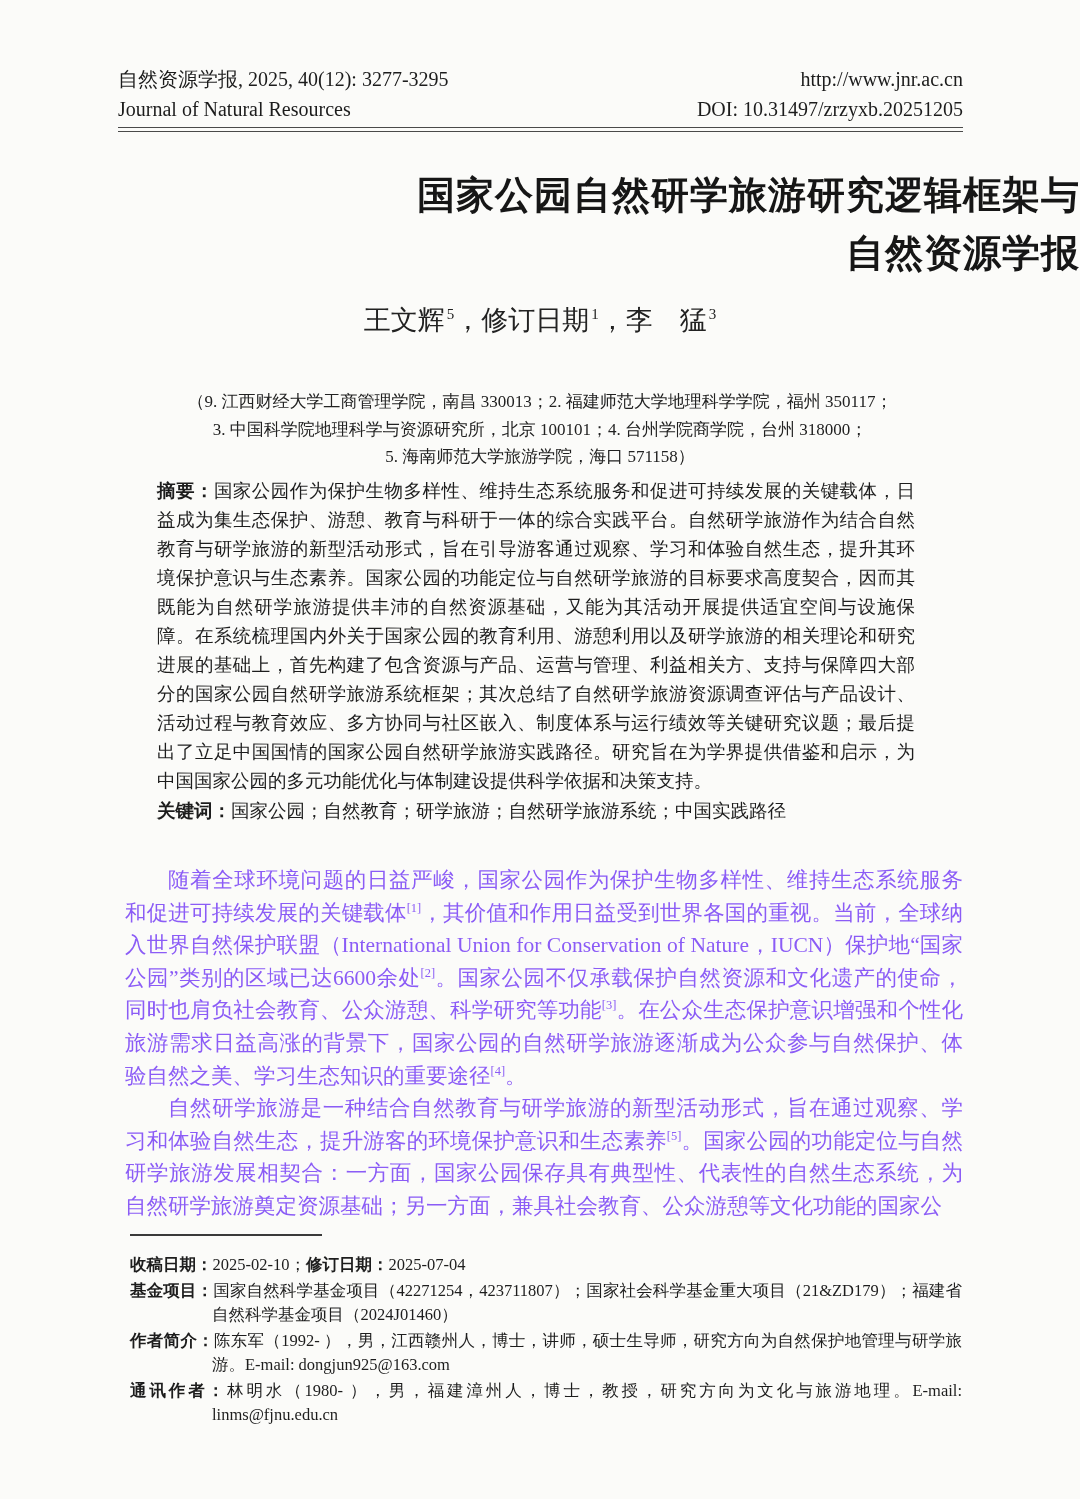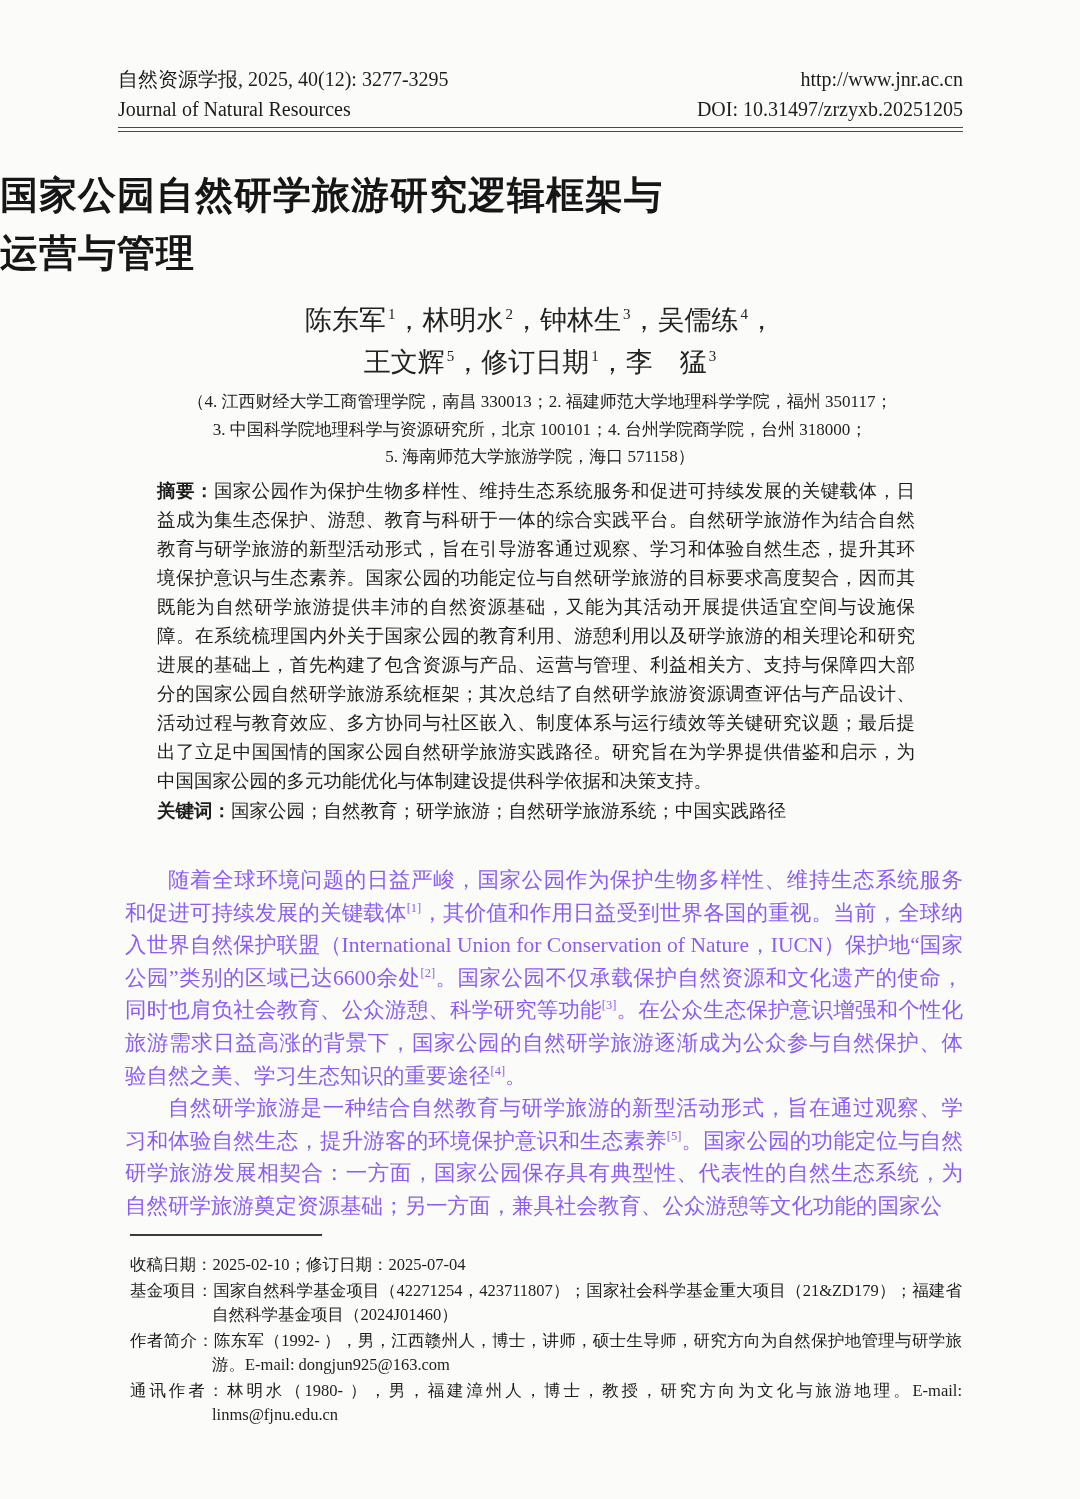--- a/index.html
+++ b/index.html
@@ -13,21 +13,21 @@
     font-family:"Liberation Serif","DejaVu Serif",serif;
     overflow:hidden;
   }
   
   .header{position:absolute;left:118px;right:117px;top:64px;font-size:20px;line-height:30px;}
   .header-row{display:flex;justify-content:space-between;}
   
   .rule-double{position:absolute;left:118px;right:117px;top:127px;height:3px;
     border-top:1.5px solid #4a4a4a;border-bottom:1.5px solid #4a4a4a;}
   
-  .title{position:absolute;left:0;width:1080px;top:166px;text-align:left;
+  .title{position:absolute;left:0;width:1080px;top:166px;text-align:right;
     font-family:"Liberation Sans","DejaVu Sans",sans-serif;
     font-weight:700;font-size:38px;line-height:58px;letter-spacing:1px;color:#161616;}
   
   .authors{position:absolute;left:0;width:1080px;top:299px;text-align:center;
     font-size:27px;line-height:42px;color:#222;}
   .authors sup{font-size:15px;vertical-align:super;line-height:0;margin-left:2px;}
   
   .affils{position:absolute;left:0;width:1080px;top:388px;text-align:center;
     font-size:17px;line-height:27.5px;color:#222;}
   
@@ -39,21 +39,21 @@
   .body-block{position:absolute;left:125px;width:838px;top:864px;
     font-size:21.5px;line-height:32.6px;text-align:justify;color:#8b5cf6;}
   .body-block p{margin:0;text-indent:2em;}
   .body-block sup{font-size:0.58em;vertical-align:super;line-height:0;}
   
   .fn-rule{position:absolute;left:130px;top:1234px;width:192px;height:0;
     border-top:2px solid #3a3a3a;}
   .footer{position:absolute;left:130px;width:832px;top:1252px;
     font-size:16.5px;line-height:24.5px;color:#1d1d1d;}
   .fn-item{margin:0;padding-left:82px;text-indent:-82px;text-align:justify;}
-  .fn-label{font-family:"Liberation Sans","DejaVu Sans",sans-serif;font-weight:400;}
+  .fn-label{font-family:"Liberation Sans","DejaVu Sans",sans-serif;font-weight:700;}
 </style>
 </head>
 <body>
 
 <div class="page">
 
   <div class="header">
     <div class="header-row">
       <span>自然资源学报, 2025, 40(12): 3277-3295</span>
       <span>http://www.jnr.ac.cn</span>
@@ -61,34 +61,31 @@
     <div class="header-row">
       <span>Journal of Natural Resources</span>
       <span>DOI: 10.31497/zrzyxb.20251205</span>
     </div>
   </div>
 
   <div class="rule-double"></div>
 
   <div class="title">
     <div>国家公园自然研学旅游研究逻辑框架与</div>
-    <div>运营与管理</div>
+    <div>自然资源学报</div>
   </div>
 
   <div class="authors">
-    <div class="author-line">
-      <span><span>陈东军</span><sup>1</sup><span>，</span></span><span><span>林明水</span><sup>2</sup><span>，</span></span><span><span>钟林生</span><sup>3</sup><span>，</span></span><span><span>吴儒练</span><sup>4</sup><span>，</span></span>
-    </div>
     <div class="author-line">
       <span><span>王文辉</span><sup>5</sup><span>，</span></span><span><span>修订日期</span><sup>1</sup><span>，</span></span><span><span>李　猛</span><sup>3</sup><span></span></span>
     </div>
   </div>
 
   <div class="affils">
-    <div>（4. 江西财经大学工商管理学院，南昌 330013；2. 福建师范大学地理科学学院，福州 350117；</div>
+    <div>（9. 江西财经大学工商管理学院，南昌 330013；2. 福建师范大学地理科学学院，福州 350117；</div>
     <div>3. 中国科学院地理科学与资源研究所，北京 100101；4. 台州学院商学院，台州 318000；</div>
     <div>5. 海南师范大学旅游学院，海口 571158）</div>
   </div>
 
   <div class="abstract-block">
     <p><span class="blk-label">摘要：</span><span>国家公园作为保护生物多样性、维持生态系统服务和促进可持续发展的关键载体，日益成为集生态保护、游憩、教育与科研于一体的综合实践平台。自然研学旅游作为结合自然教育与研学旅游的新型活动形式，旨在引导游客通过观察、学习和体验自然生态，提升其环境保护意识与生态素养。国家公园的功能定位与自然研学旅游的目标要求高度契合，因而其既能为自然研学旅游提供丰沛的自然资源基础，又能为其活动开展提供适宜空间与设施保障。在系统梳理国内外关于国家公园的教育利用、游憩利用以及研学旅游的相关理论和研究进展的基础上，首先构建了包含资源与产品、运营与管理、利益相关方、支持与保障四大部分的国家公园自然研学旅游系统框架；其次总结了自然研学旅游资源调查评估与产品设计、活动过程与教育效应、多方协同与社区嵌入、制度体系与运行绩效等关键研究议题；最后提出了立足中国国情的国家公园自然研学旅游实践路径。研究旨在为学界提供借鉴和启示，为中国国家公园的多元功能优化与体制建设提供科学依据和决策支持。</span></p>
     <p><span class="blk-label">关键词：</span><span>国家公园；自然教育；研学旅游；自然研学旅游系统；中国实践路径</span></p>
   </div>
 
   <div class="body-block">

